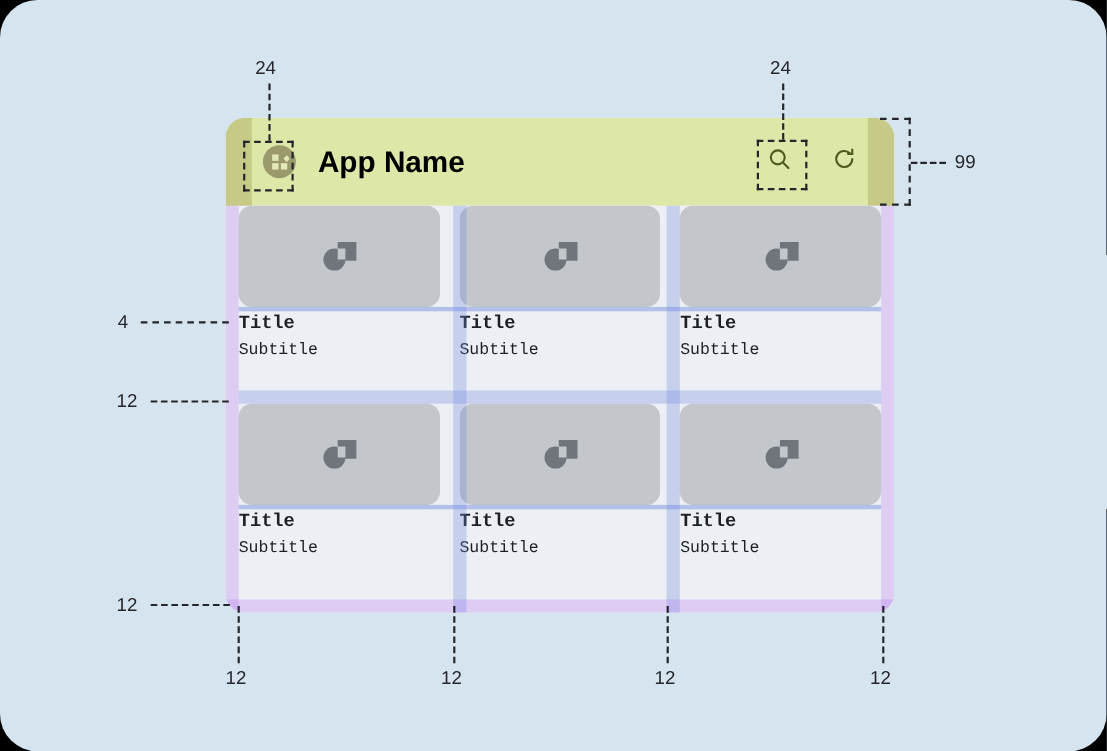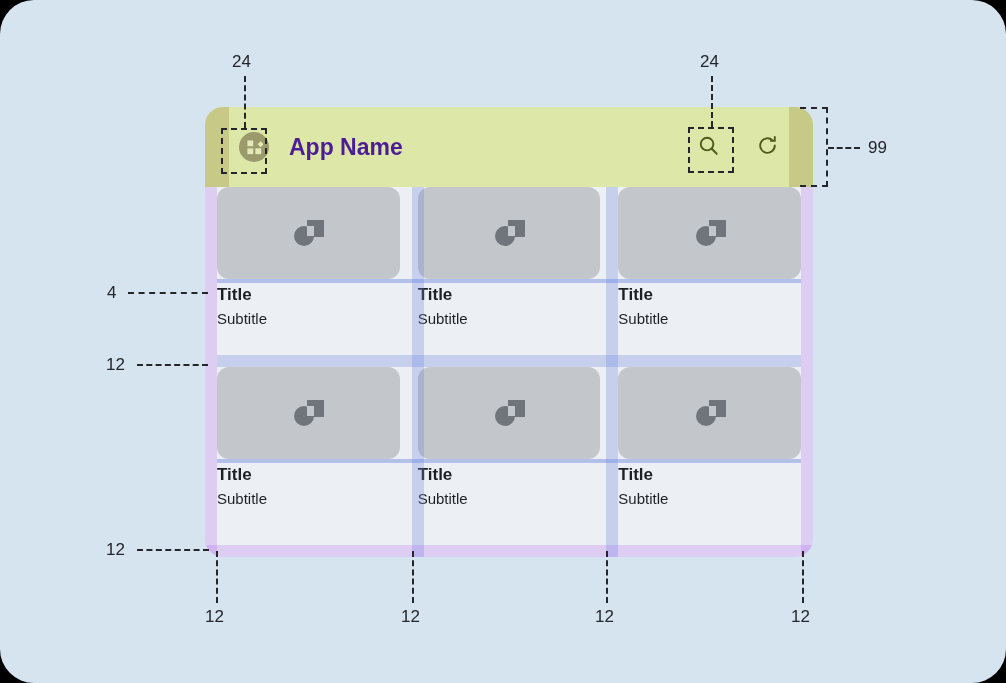--- a/index.html
+++ b/index.html
@@ -54,23 +54,23 @@
 
   .logo-circle {
     width: 30px; height: 30px;
     border-radius: 50%;
     background: #9a9a6c;
     display: flex; align-items: center; justify-content: center;
     flex: 0 0 auto;
   }
   .app-title {
     margin-left: 20px;
-    font-size: 23px;
+    font-size: 27px;
     font-weight: 600;
-    color: #4c1d95;
+    color: #000000;
     white-space: nowrap;
   }
   .bar-icon { color: #4d5b1f; display: block; }
 
   
   .touch-box {
     position: absolute;
     border: 2px dashed #24262b;
     box-sizing: border-box;
     pointer-events: none;
@@ -85,20 +85,21 @@
     width: 608px;
     height: 370px;
     box-sizing: border-box;
     padding: 0 12px 12px 12px;
   }
   .row {
     display: flex;
     gap: 18px;
     height: 168px;
     margin-bottom: 12px;
+    font-family: Liberation Mono, monospace;
   }
   .row:last-child { margin-bottom: 0; }
   .card {
     flex: 1 1 0;
     background: #eceff3;
     display: flex;
     flex-direction: column;
     min-width: 0;
   }
   .card-media {

